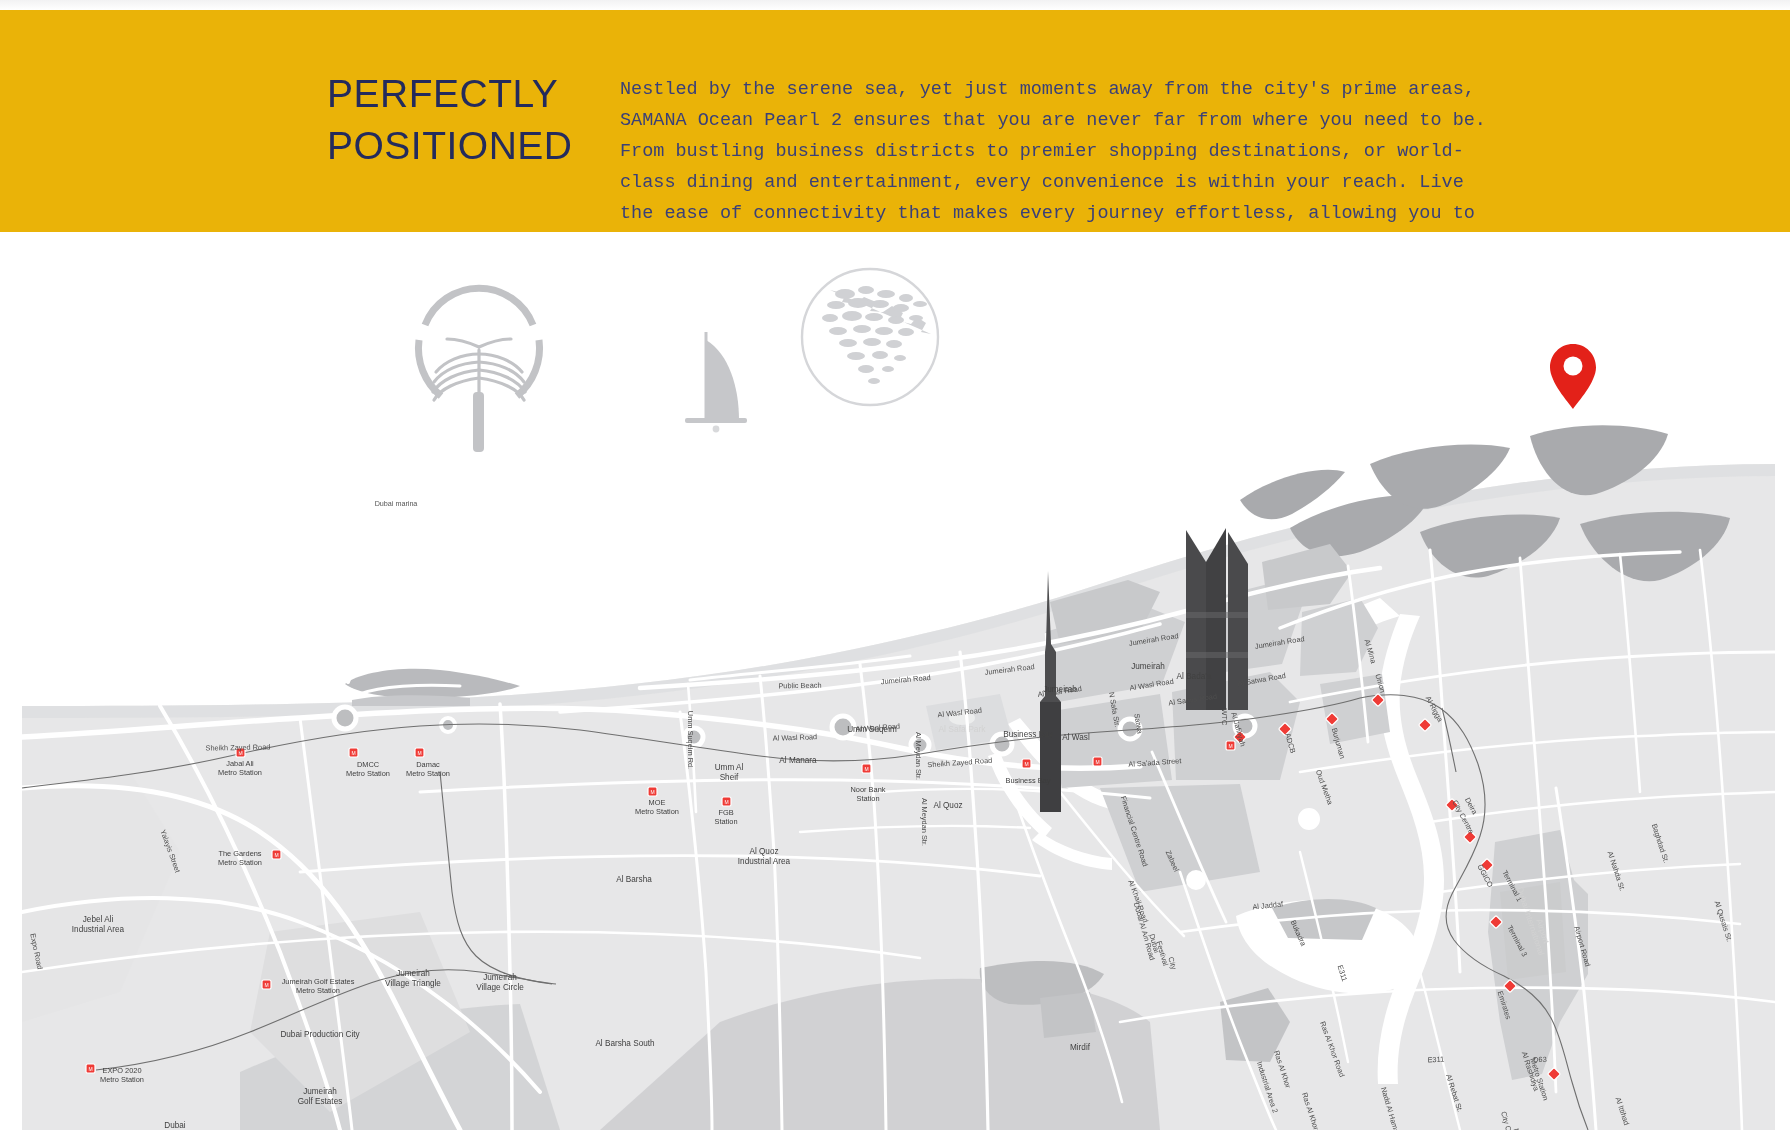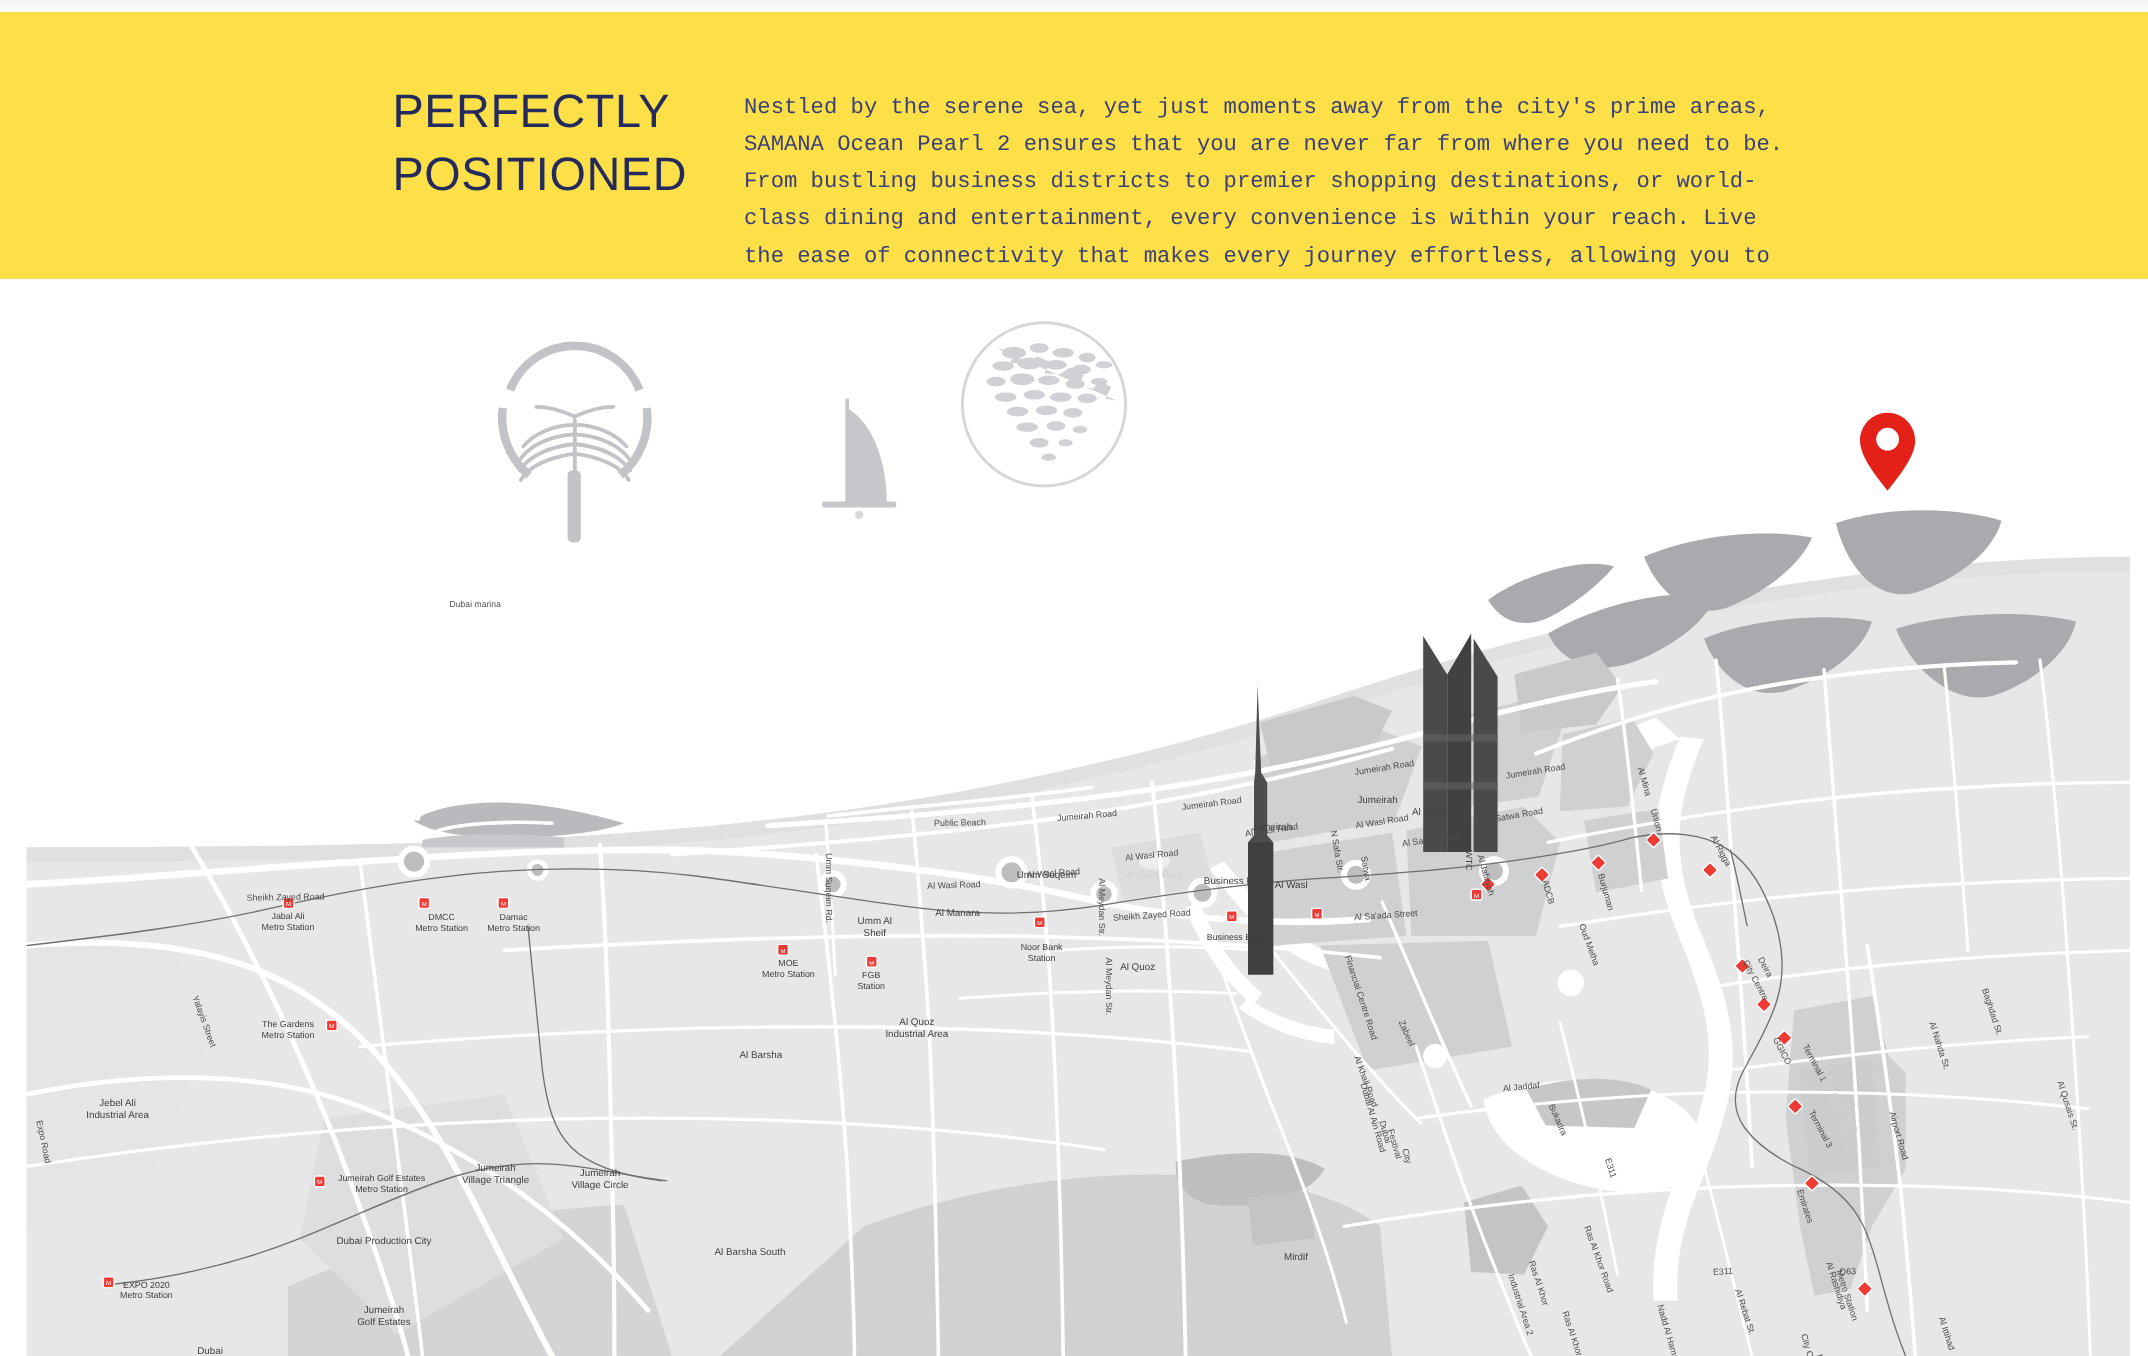--- a/index.html
+++ b/index.html
@@ -3,21 +3,21 @@
 <meta charset="utf-8">
 <title>Perfectly Positioned</title>
 <style>
   html,body{margin:0;padding:0;}
   body{
     width:1790px;height:1130px;
     background:#ffffff;
     font-family:"Liberation Sans","DejaVu Sans",sans-serif;
     overflow:hidden;position:relative;
   }
-  .page{position:absolute;inset:0;background:#fde047;}
+  .page{position:absolute;inset:0;background:#eab308;}
 
   
   .top-band{position:absolute;top:0;left:0;width:100%;height:10px;
     background:linear-gradient(#f2f2f3,#ffffff);}
 
   
   .header{position:absolute;top:62px;left:0;width:100%;height:180px;}
   .title{
     position:absolute;left:327px;top:6px;width:270px;
     font-size:39px;line-height:52px;letter-spacing:.5px;

